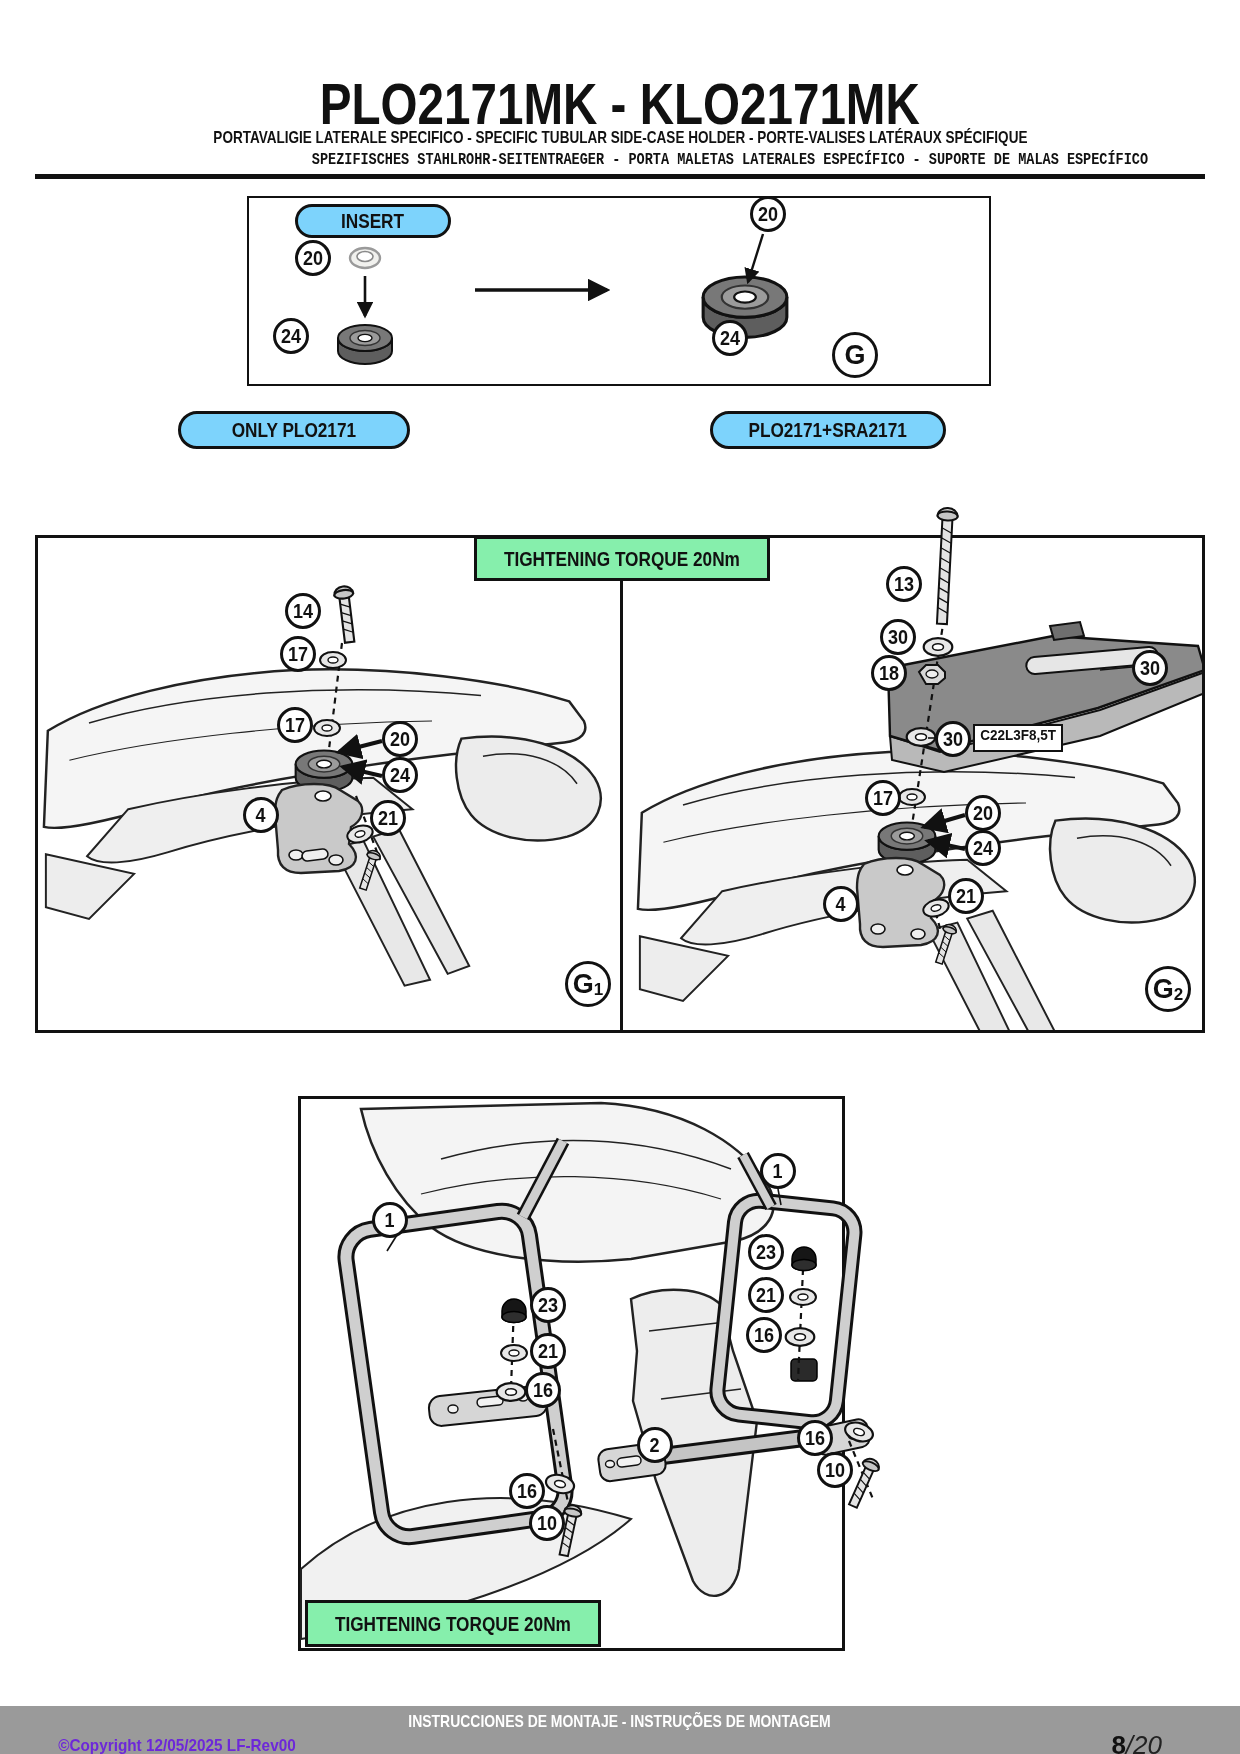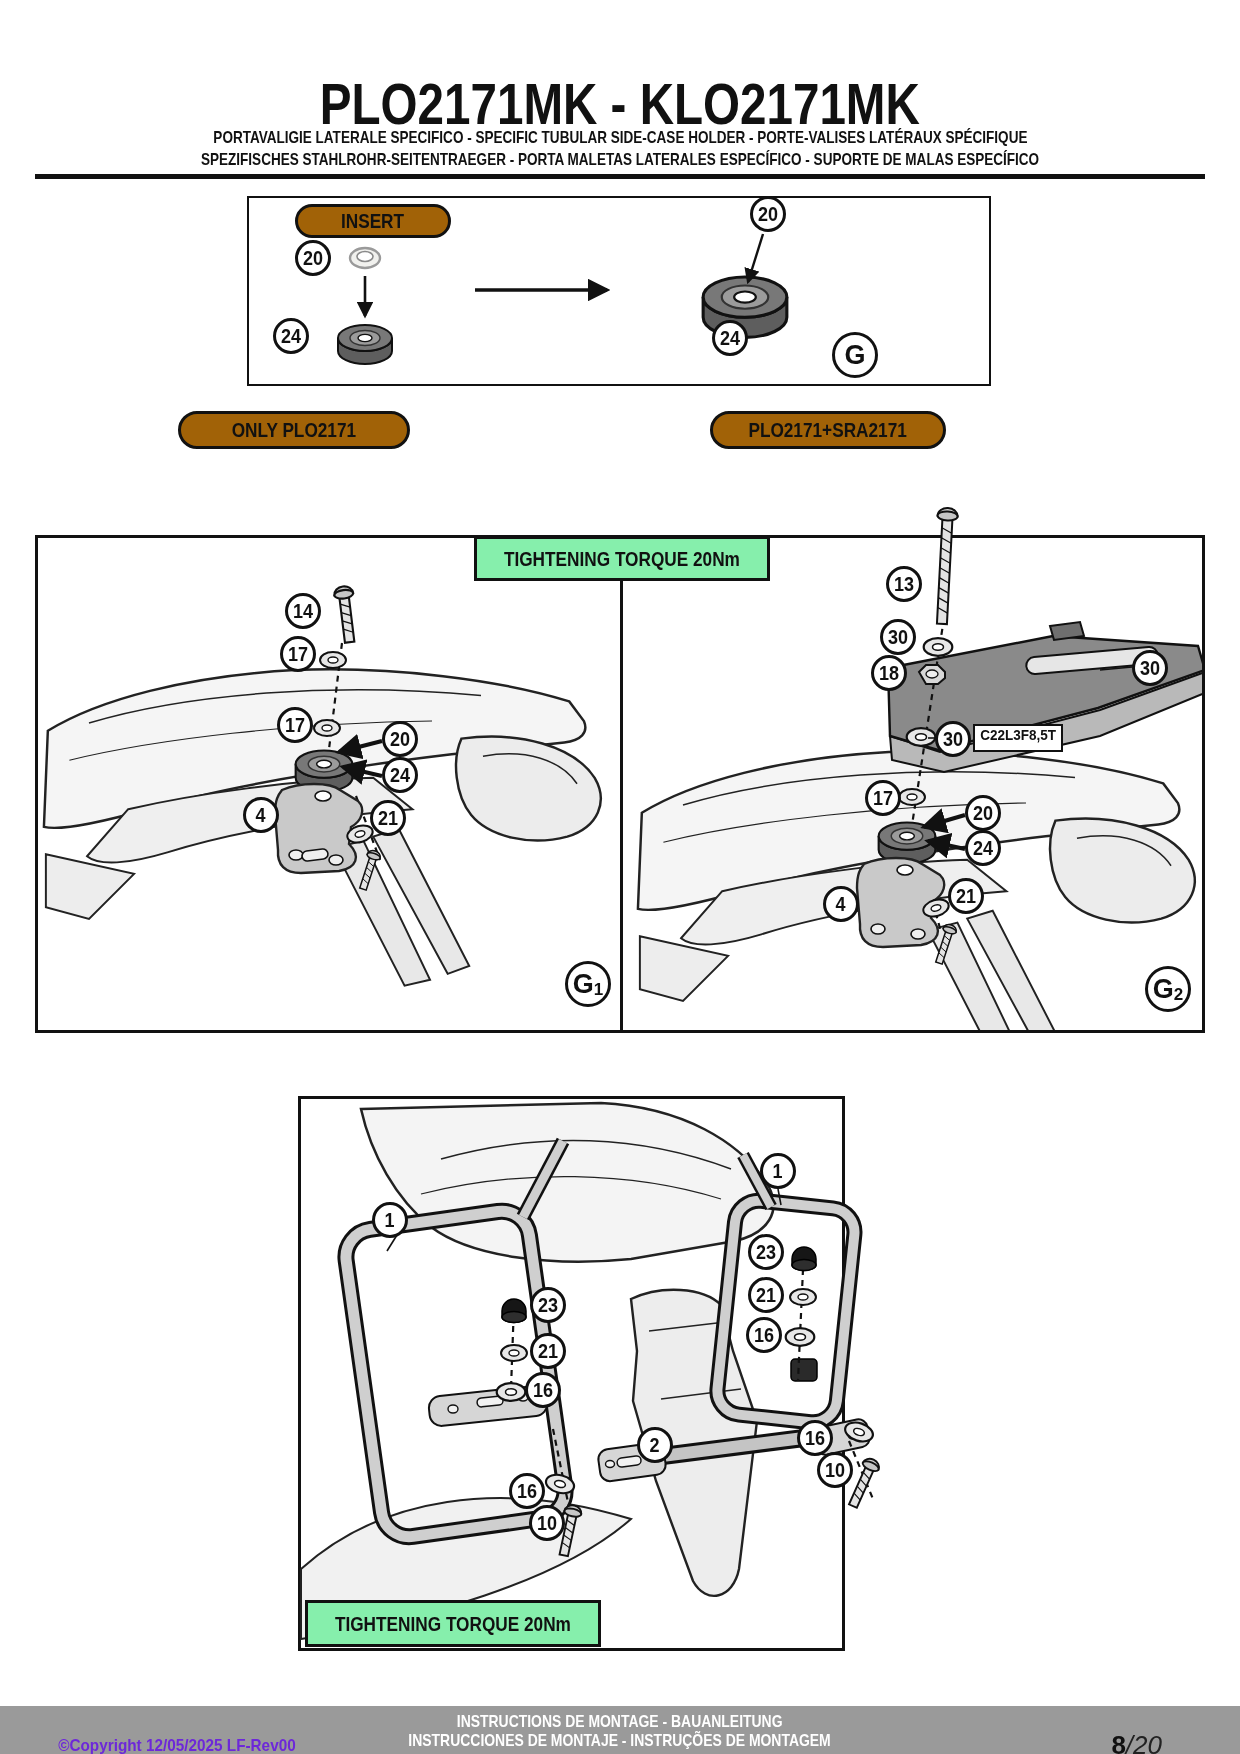--- a/index.html
+++ b/index.html
@@ -5,26 +5,26 @@
   html,body{margin:0;padding:0;background:#fff;}
   #page{position:relative;width:1240px;height:1754px;background:#fff;overflow:hidden;
         font-family:"Liberation Sans",sans-serif;color:#111;margin-top:48px;}
   .cond{display:inline-block;transform:scaleX(.82);transform-origin:center;white-space:nowrap;}
   .cond9{display:inline-block;transform:scaleX(.9);transform-origin:center;white-space:nowrap;}
 
   
   .title{position:absolute;left:0;top:22px;width:100%;text-align:center;
          font-size:58px;font-weight:bold;letter-spacing:0;}
   .sub1{position:absolute;left:0;top:80px;width:100%;text-align:center;font-size:16.5px;font-weight:bold;}
-  .sub2{position:absolute;left:0;top:102px;width:100%;text-align:center;font-size:16.5px;font-weight:bold;}
+  .sub2{position:absolute;left:0;top:102px;width:100%;text-align:right;font-size:16.5px;font-weight:bold;font-family:Liberation Mono, monospace;}
   .toprule{position:absolute;left:35px;top:126px;width:1170px;height:5px;background:#111;}
 
   
   .frame{position:absolute;border:3px solid #111;background:#fff;box-sizing:border-box;}
-  .pill{position:absolute;border:3px solid #111;border-radius:20px;background:#a16207;box-sizing:border-box;
+  .pill{position:absolute;border:3px solid #111;border-radius:20px;background:#7dd3fc;box-sizing:border-box;
         display:flex;align-items:center;justify-content:center;font-weight:bold;font-size:21px;}
   .torquebox{position:absolute;border:3px solid #111;background:#86efac;box-sizing:border-box;
         display:flex;align-items:center;justify-content:center;font-weight:bold;font-size:21px;z-index:6;}
 
   
   .badge{position:absolute;width:36px;height:36px;box-sizing:border-box;border:3px solid #111;border-radius:50%;
          background:#fff;display:flex;align-items:center;justify-content:center;
          font-weight:bold;font-size:20px;z-index:7;}
   .figbadge{position:absolute;width:46px;height:46px;box-sizing:border-box;border:3.5px solid #111;border-radius:50%;
          background:#fff;display:flex;align-items:center;justify-content:center;
@@ -410,20 +410,19 @@
       </div>
 
     <div class="torquebox" style="left:4px;top:501px;width:296px;height:47px;">
       <span class="cond">TIGHTENING TORQUE 20Nm</span>
       </div>
   </div>
 
   <div class="footband"></div>
   <div class="copyright"><span class="cond9">©Copyright 12/05/2025 LF-Rev00</span></div>
   <div class="instr">
-    <div><span class="cond">INSTRUCTIONS DE MONTAGE - BAUANLEITUNG</span></div>
     <div><span class="cond">INSTRUCCIONES DE MONTAJE - INSTRUÇÕES DE MONTAGEM</span></div>
   </div>
   <div class="pageno">
     <span class="cur">8</span><span class="tot">/20</span>
   </div>
 
 </div>
 
 </body></html>

